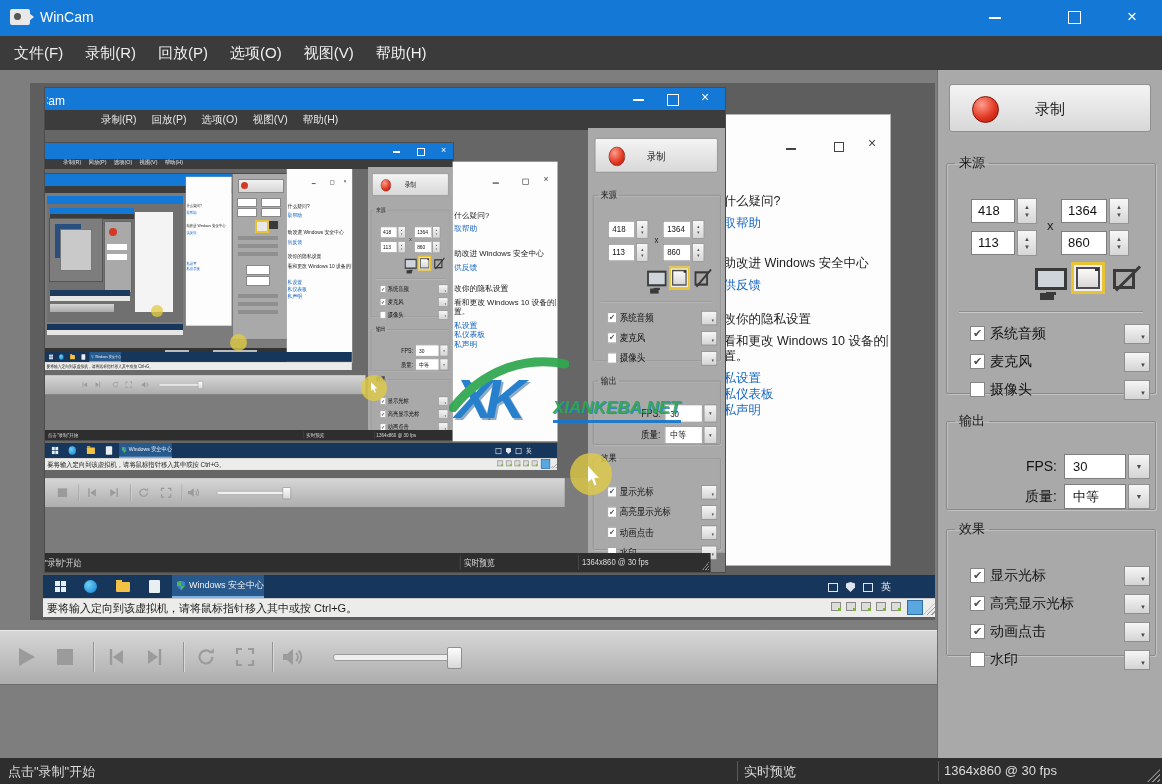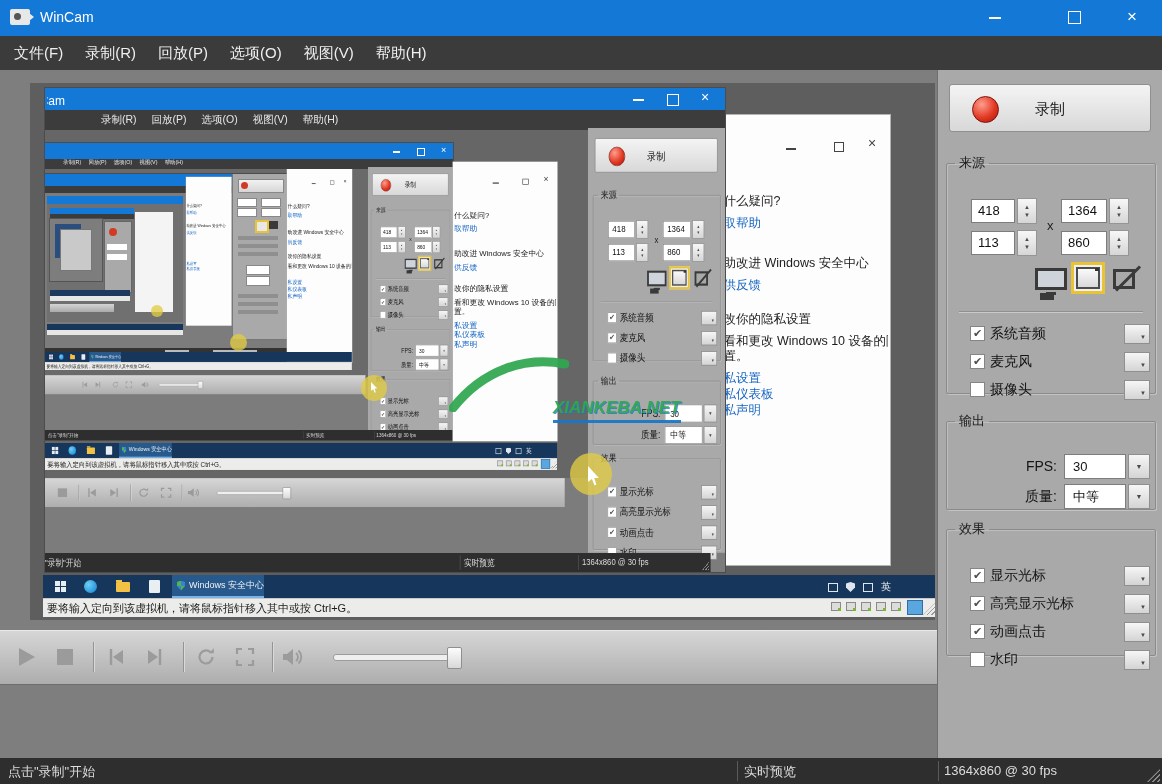--- a/index.html
+++ b/index.html
@@ -627,20 +627,21 @@
             <i></i>
             <i></i>
             <i></i>
           </div>
         <div class="vb-note"></div>
         <div class="vb-grip"></div>
       </div>
     </div>
 
     <div class="abs wm" style="left:425px;top:267px;width:270px;height:95px;">
+      <div class="wm-xk">XK</div>
       <svg class="abs" style="left:-6px;top:2px;" width="120" height="60" viewBox="0 0 120 60">
           <path d="M4 56 C34 18, 76 4, 116 12" stroke="#2fa84f" stroke-width="9" fill="none" stroke-linecap="round"></path>
         </svg>
       <div class="wm-dom">XIANKEBA.NET</div>
     </div>
 
     <div class="hl" style="left:121px;top:222px;width:12px;height:12px;"></div>
     <div class="hl" style="left:200px;top:251px;width:17px;height:17px;"></div>
     <div class="hl" style="left:331px;top:292px;width:26px;height:26px;"></div>
     <div class="cursor" style="left:341px;top:299px;width:8px;height:11px;"></div>

